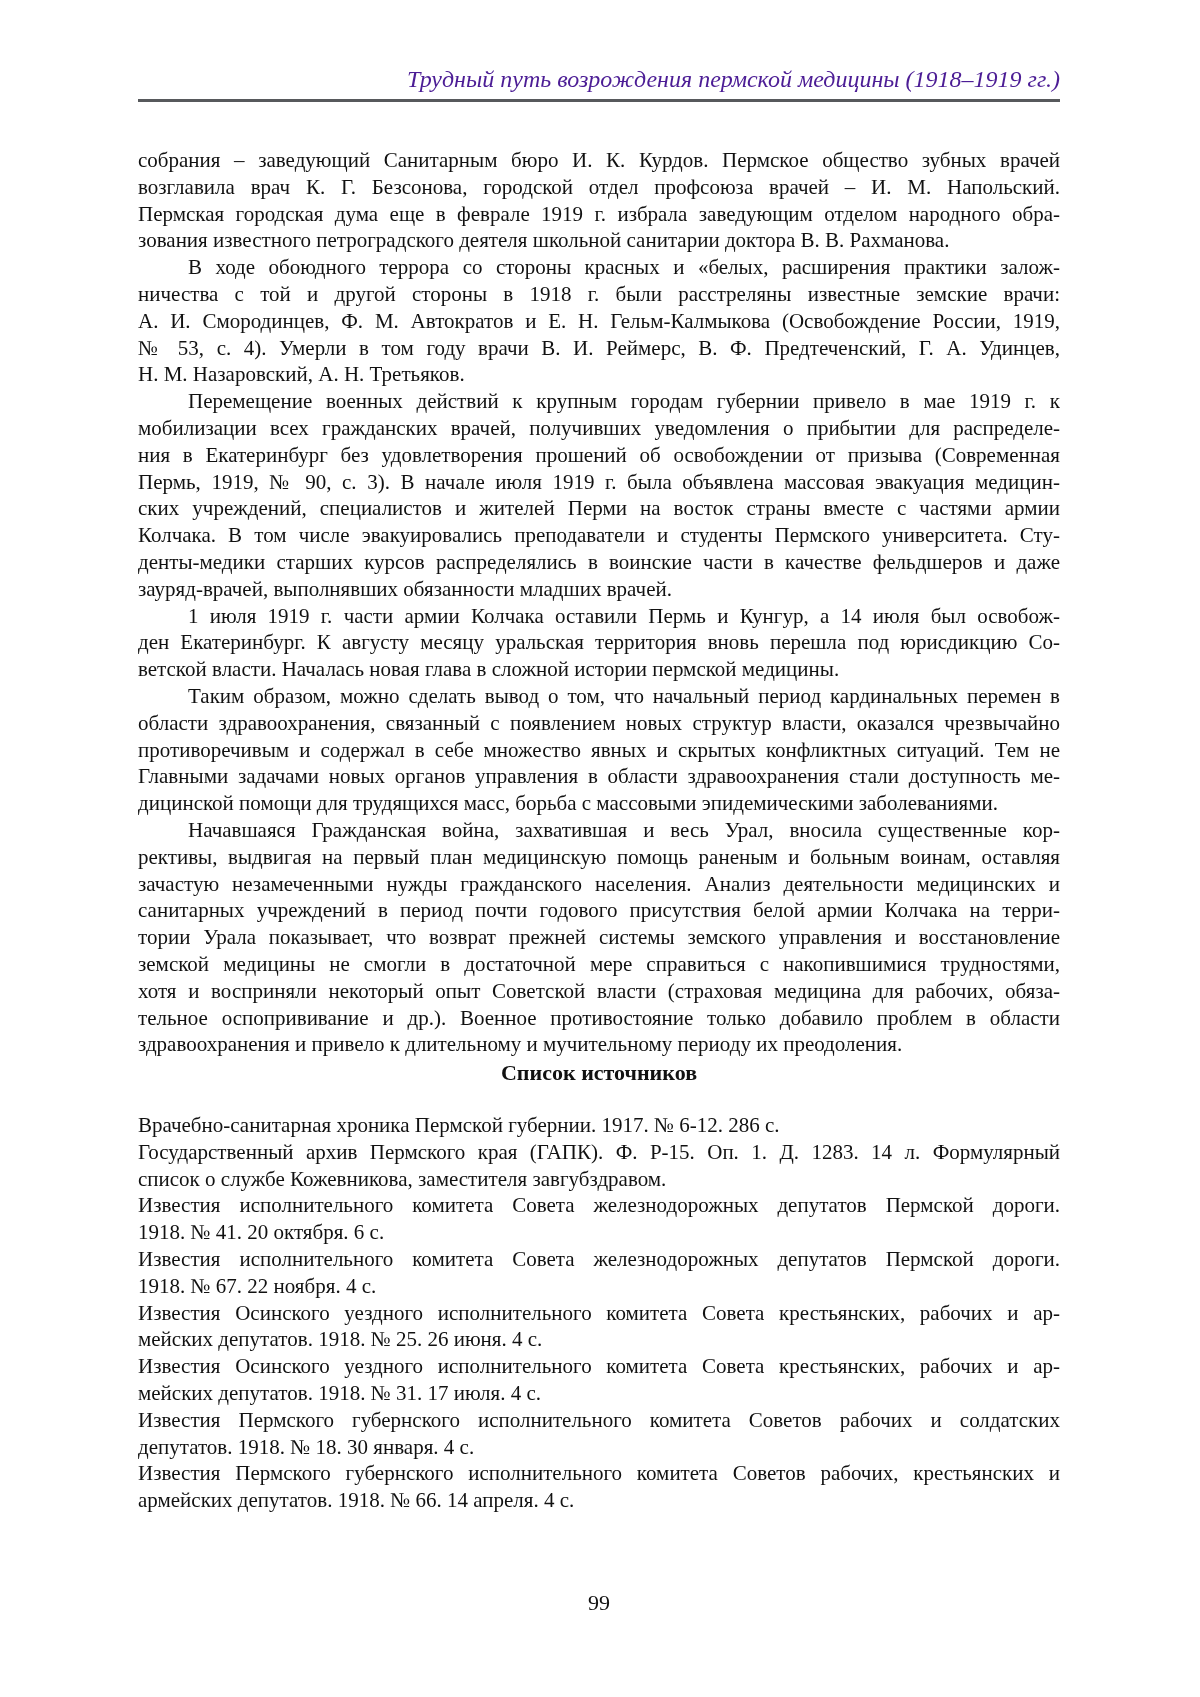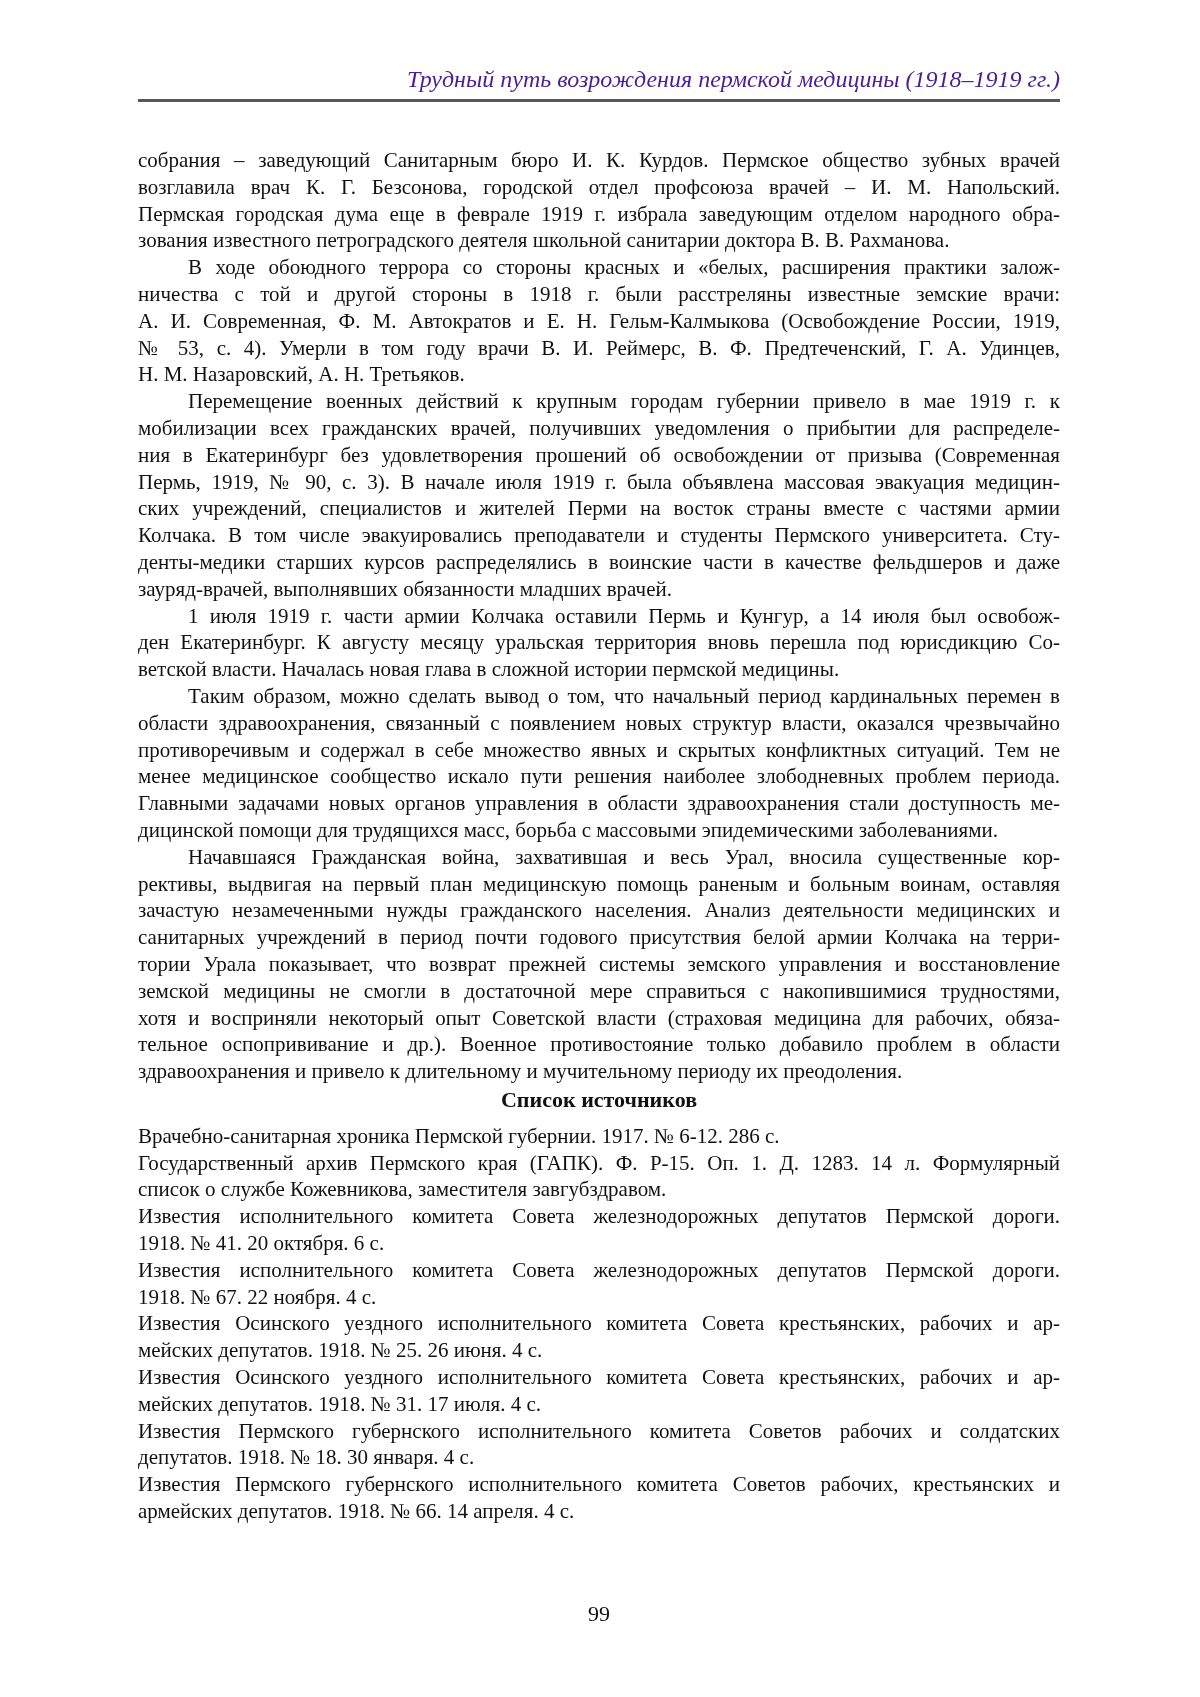--- a/index.html
+++ b/index.html
@@ -45,21 +45,21 @@
   }
   .jline.final { text-align-last: left; }
   .jline.indent { padding-left: 50px; }
   .sources-heading {
     text-align: center;
     font-weight: bold;
     font-size: 22px;
     line-height: 30px;
   }
   .sources {
-    margin-top: 8px;
+    margin-top: 24px;
     font-size: 21px;
     line-height: 26.8px;
   }
   .source-entry { margin: 0; }
   .page-number {
     margin-top: 76px;
     text-align: center;
     font-size: 22px;
     line-height: 26px;
   }
@@ -77,21 +77,21 @@
     <div class="body-text">
         <div class="paragraph">
           <div class="jline">собрания – заведующий Санитарным бюро И. К. Курдов. Пермское общество зубных врачей</div>
           <div class="jline">возглавила врач К. Г. Безсонова, городской отдел профсоюза врачей – И. М. Напольский.</div>
           <div class="jline">Пермская городская дума еще в феврале 1919 г. избрала заведующим отделом народного обра-</div>
           <div class="jline final">зования известного петроградского деятеля школьной санитарии доктора В. В. Рахманова.</div>
         </div>
         <div class="paragraph">
           <div class="jline indent">В ходе обоюдного террора со стороны красных и «белых, расширения практики залож-</div>
           <div class="jline">ничества с той и другой стороны в 1918 г. были расстреляны известные земские врачи:</div>
-          <div class="jline">А. И. Современная, Ф. М. Автократов и Е. Н. Гельм-Калмыкова (Освобождение России, 1919,</div>
+          <div class="jline">А. И. Смородинцев, Ф. М. Автократов и Е. Н. Гельм-Калмыкова (Освобождение России, 1919,</div>
           <div class="jline">№ 53, с. 4). Умерли в том году врачи В. И. Реймерс, В. Ф. Предтеченский, Г. А. Удинцев,</div>
           <div class="jline final">Н. М. Назаровский, А. Н. Третьяков.</div>
         </div>
         <div class="paragraph">
           <div class="jline indent">Перемещение военных действий к крупным городам губернии привело в мае 1919 г. к</div>
           <div class="jline">мобилизации всех гражданских врачей, получивших уведомления о прибытии для распределе-</div>
           <div class="jline">ния в Екатеринбург без удовлетворения прошений об освобождении от призыва (Современная</div>
           <div class="jline">Пермь, 1919, № 90, с. 3). В начале июля 1919 г. была объявлена массовая эвакуация медицин-</div>
           <div class="jline">ских учреждений, специалистов и жителей Перми на восток страны вместе с частями армии</div>
           <div class="jline">Колчака. В том числе эвакуировались преподаватели и студенты Пермского университета. Сту-</div>
@@ -100,21 +100,20 @@
         </div>
         <div class="paragraph">
           <div class="jline indent">1 июля 1919 г. части армии Колчака оставили Пермь и Кунгур, а 14 июля был освобож-</div>
           <div class="jline">ден Екатеринбург. К августу месяцу уральская территория вновь перешла под юрисдикцию Со-</div>
           <div class="jline final">ветской власти. Началась новая глава в сложной истории пермской медицины.</div>
         </div>
         <div class="paragraph">
           <div class="jline indent">Таким образом, можно сделать вывод о том, что начальный период кардинальных перемен в</div>
           <div class="jline">области здравоохранения, связанный с появлением новых структур власти, оказался чрезвычайно</div>
           <div class="jline">противоречивым и содержал в себе множество явных и скрытых конфликтных ситуаций. Тем не</div>
-          <div class="jline">менее медицинское сообщество искало пути решения наиболее злободневных проблем периода.</div>
           <div class="jline">Главными задачами новых органов управления в области здравоохранения стали доступность ме-</div>
           <div class="jline final">дицинской помощи для трудящихся масс, борьба с массовыми эпидемическими заболеваниями.</div>
         </div>
         <div class="paragraph">
           <div class="jline indent">Начавшаяся Гражданская война, захватившая и весь Урал, вносила существенные кор-</div>
           <div class="jline">рективы, выдвигая на первый план медицинскую помощь раненым и больным воинам, оставляя</div>
           <div class="jline">зачастую незамеченными нужды гражданского населения. Анализ деятельности медицинских и</div>
           <div class="jline">санитарных учреждений в период почти годового присутствия белой армии Колчака на терри-</div>
           <div class="jline">тории Урала показывает, что возврат прежней системы земского управления и восстановление</div>
           <div class="jline">земской медицины не смогли в достаточной мере справиться с накопившимися трудностями,</div>

